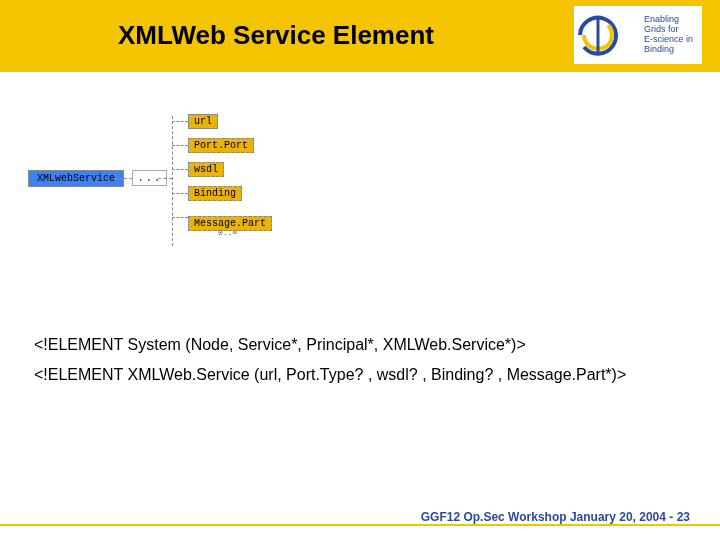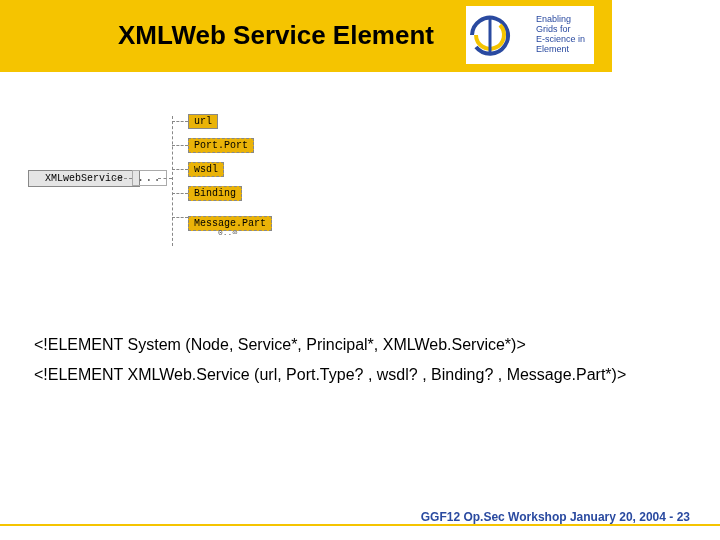--- a/index.html
+++ b/index.html
@@ -1,24 +1,24 @@
 <!DOCTYPE html>
 <html><head>
 <meta charset="utf-8">
 <style>
   * { box-sizing: border-box; margin: 0; padding: 0; }
   body { width: 720px; height: 540px; background: #fff; font-family: Arial, Helvetica, sans-serif; position: relative; overflow: hidden; }
-  .header { width: 612px; height: 72px; background: #f5c400; position: relative; }
+  .header { width: 720px; height: 72px; background: #f5c400; position: relative; }
   .title { position: absolute; left: 118px; top: 20px; font-size: 26px; font-weight: bold; color: #000; }
   .logo-block { position: absolute; right: 18px; top: 6px; width: 128px; height: 58px; background: #fff; display: flex; align-items: center; }
   .logo-svg { width: 48px; height: 48px; flex: 0 0 48px; }
   .logo-text { font-size: 9px; color: #2a4aa0; line-height: 1.1; margin-left: 22px; }
 
   .diagram { position: absolute; left: 28px; top: 110px; width: 320px; height: 160px; font-family: "Courier New", monospace; font-size: 10px; }
-  .root-box { position: absolute; left: 0; top: 60px; border: 1px solid #888; padding: 2px 16px; background: #e5e5e5; }
+  .root-box { position: absolute; left: 0; top: 60px; border: 1px solid #888; padding: 2px 8px; background: #3b82f6; }
   .conn-box { position: absolute; left: 104px; top: 60px; border: 1px solid #aaa; padding: 0 4px; font-size: 12px; letter-spacing: 1px; color: #555; }
   .line-h1 { position: absolute; left: 86px; top: 68px; width: 18px; height: 1px; border-top: 1px dashed #888; }
   .line-h2 { position: absolute; left: 130px; top: 68px; width: 14px; height: 1px; border-top: 1px dashed #888; }
   .line-v { position: absolute; left: 144px; top: 6px; width: 1px; height: 130px; border-left: 1px dashed #888; }
   .child { position: absolute; left: 160px; border: 1px solid #888; padding: 1px 5px; background: #eab308; white-space: nowrap; }
   .child.dashed { border-style: dashed; }
   .child-line { position: absolute; left: 144px; width: 16px; height: 1px; border-top: 1px dashed #888; }
   .c1 { top: 4px; } .cl1 { top: 11px; }
   .c2 { top: 28px; } .cl2 { top: 35px; }
   .c3 { top: 52px; } .cl3 { top: 59px; }
@@ -37,21 +37,21 @@
 <div class="header">
   <div class="title">XMLWeb Service Element</div>
   <div class="logo-block">
     <svg class="logo-svg" viewBox="0 0 48 48">
       <path d="M6 24 A18 18 0 1 1 10 36" fill="none" stroke="#2a4aa0" stroke-width="4"></path>
       <path d="M10 24 A14 14 0 1 0 34 14" fill="none" stroke="#f5c400" stroke-width="4"></path>
       <line x1="24" y1="6" x2="24" y2="42" stroke="#2a4aa0" stroke-width="3"></line>
     </svg>
     <div class="logo-text">
       <div>Enabling Grids for</div>
-      <div>E-science in Element</div>
+      <div>E-science in Binding</div>
     </div>
   </div>
 </div>
 
 <div class="diagram">
   <div class="root-box">XMLwebService</div>
   <div class="line-h1"></div>
   <div class="conn-box">...</div>
   <div class="line-h2"></div>
   <div class="line-v"></div>

